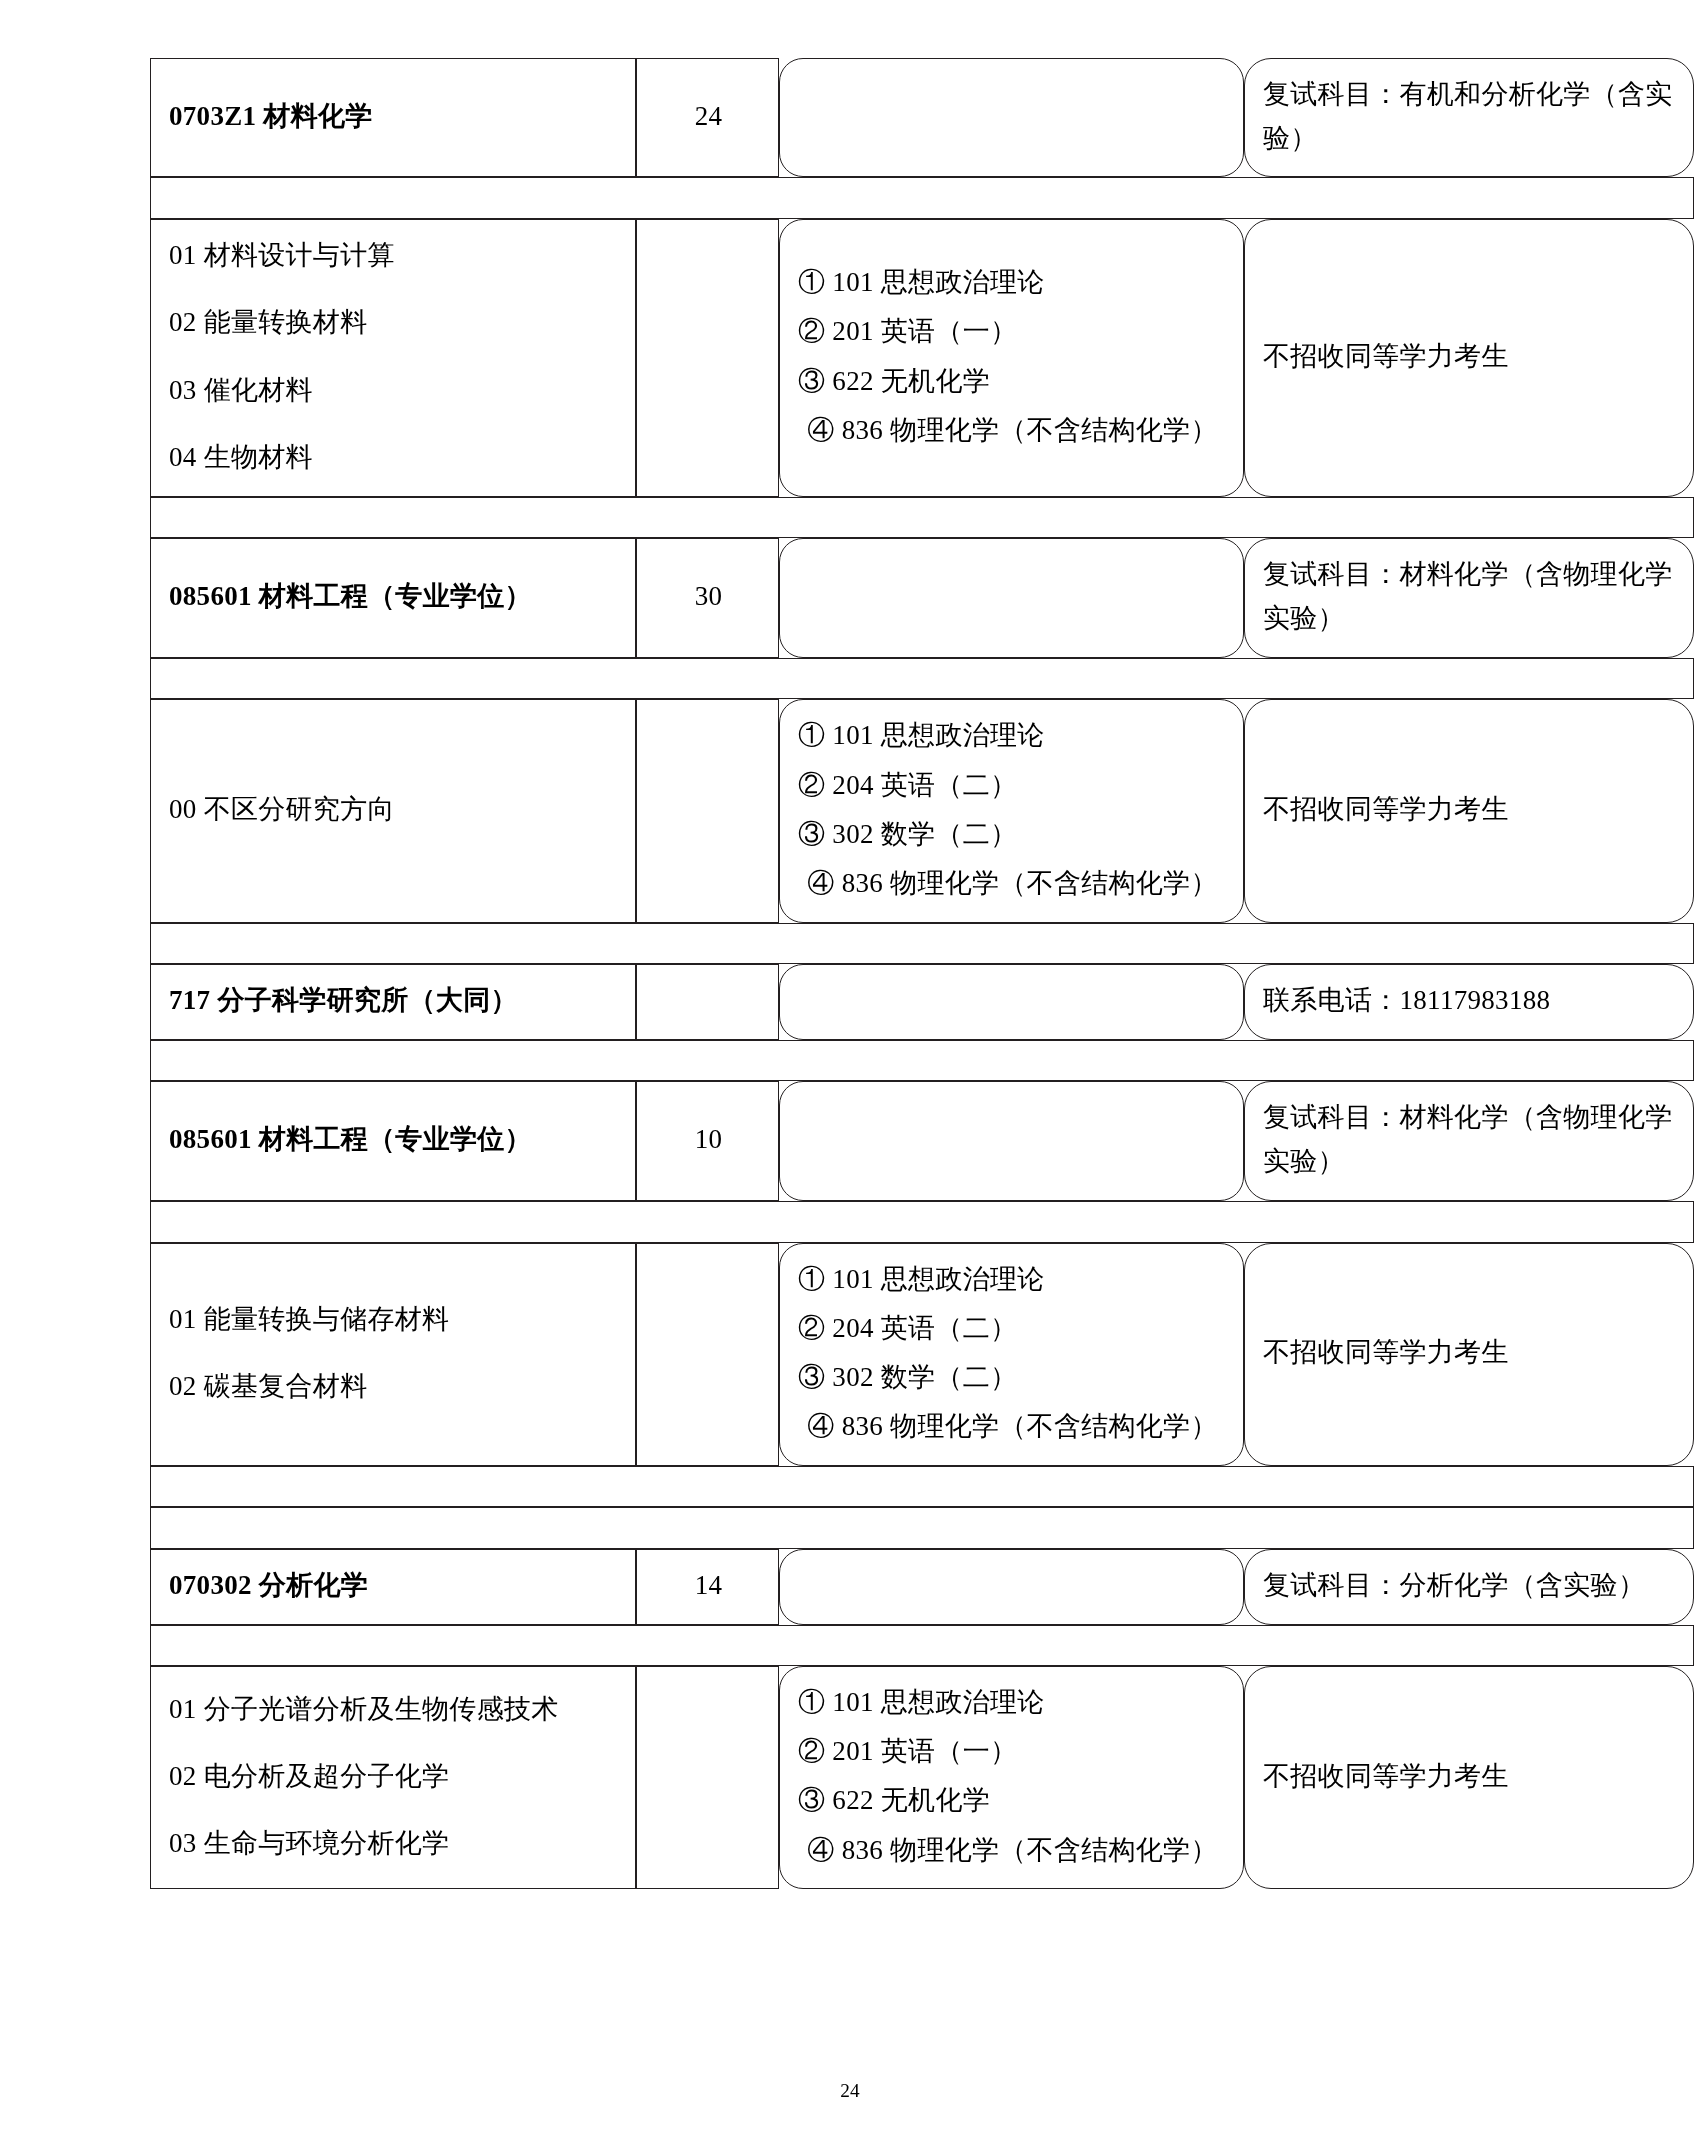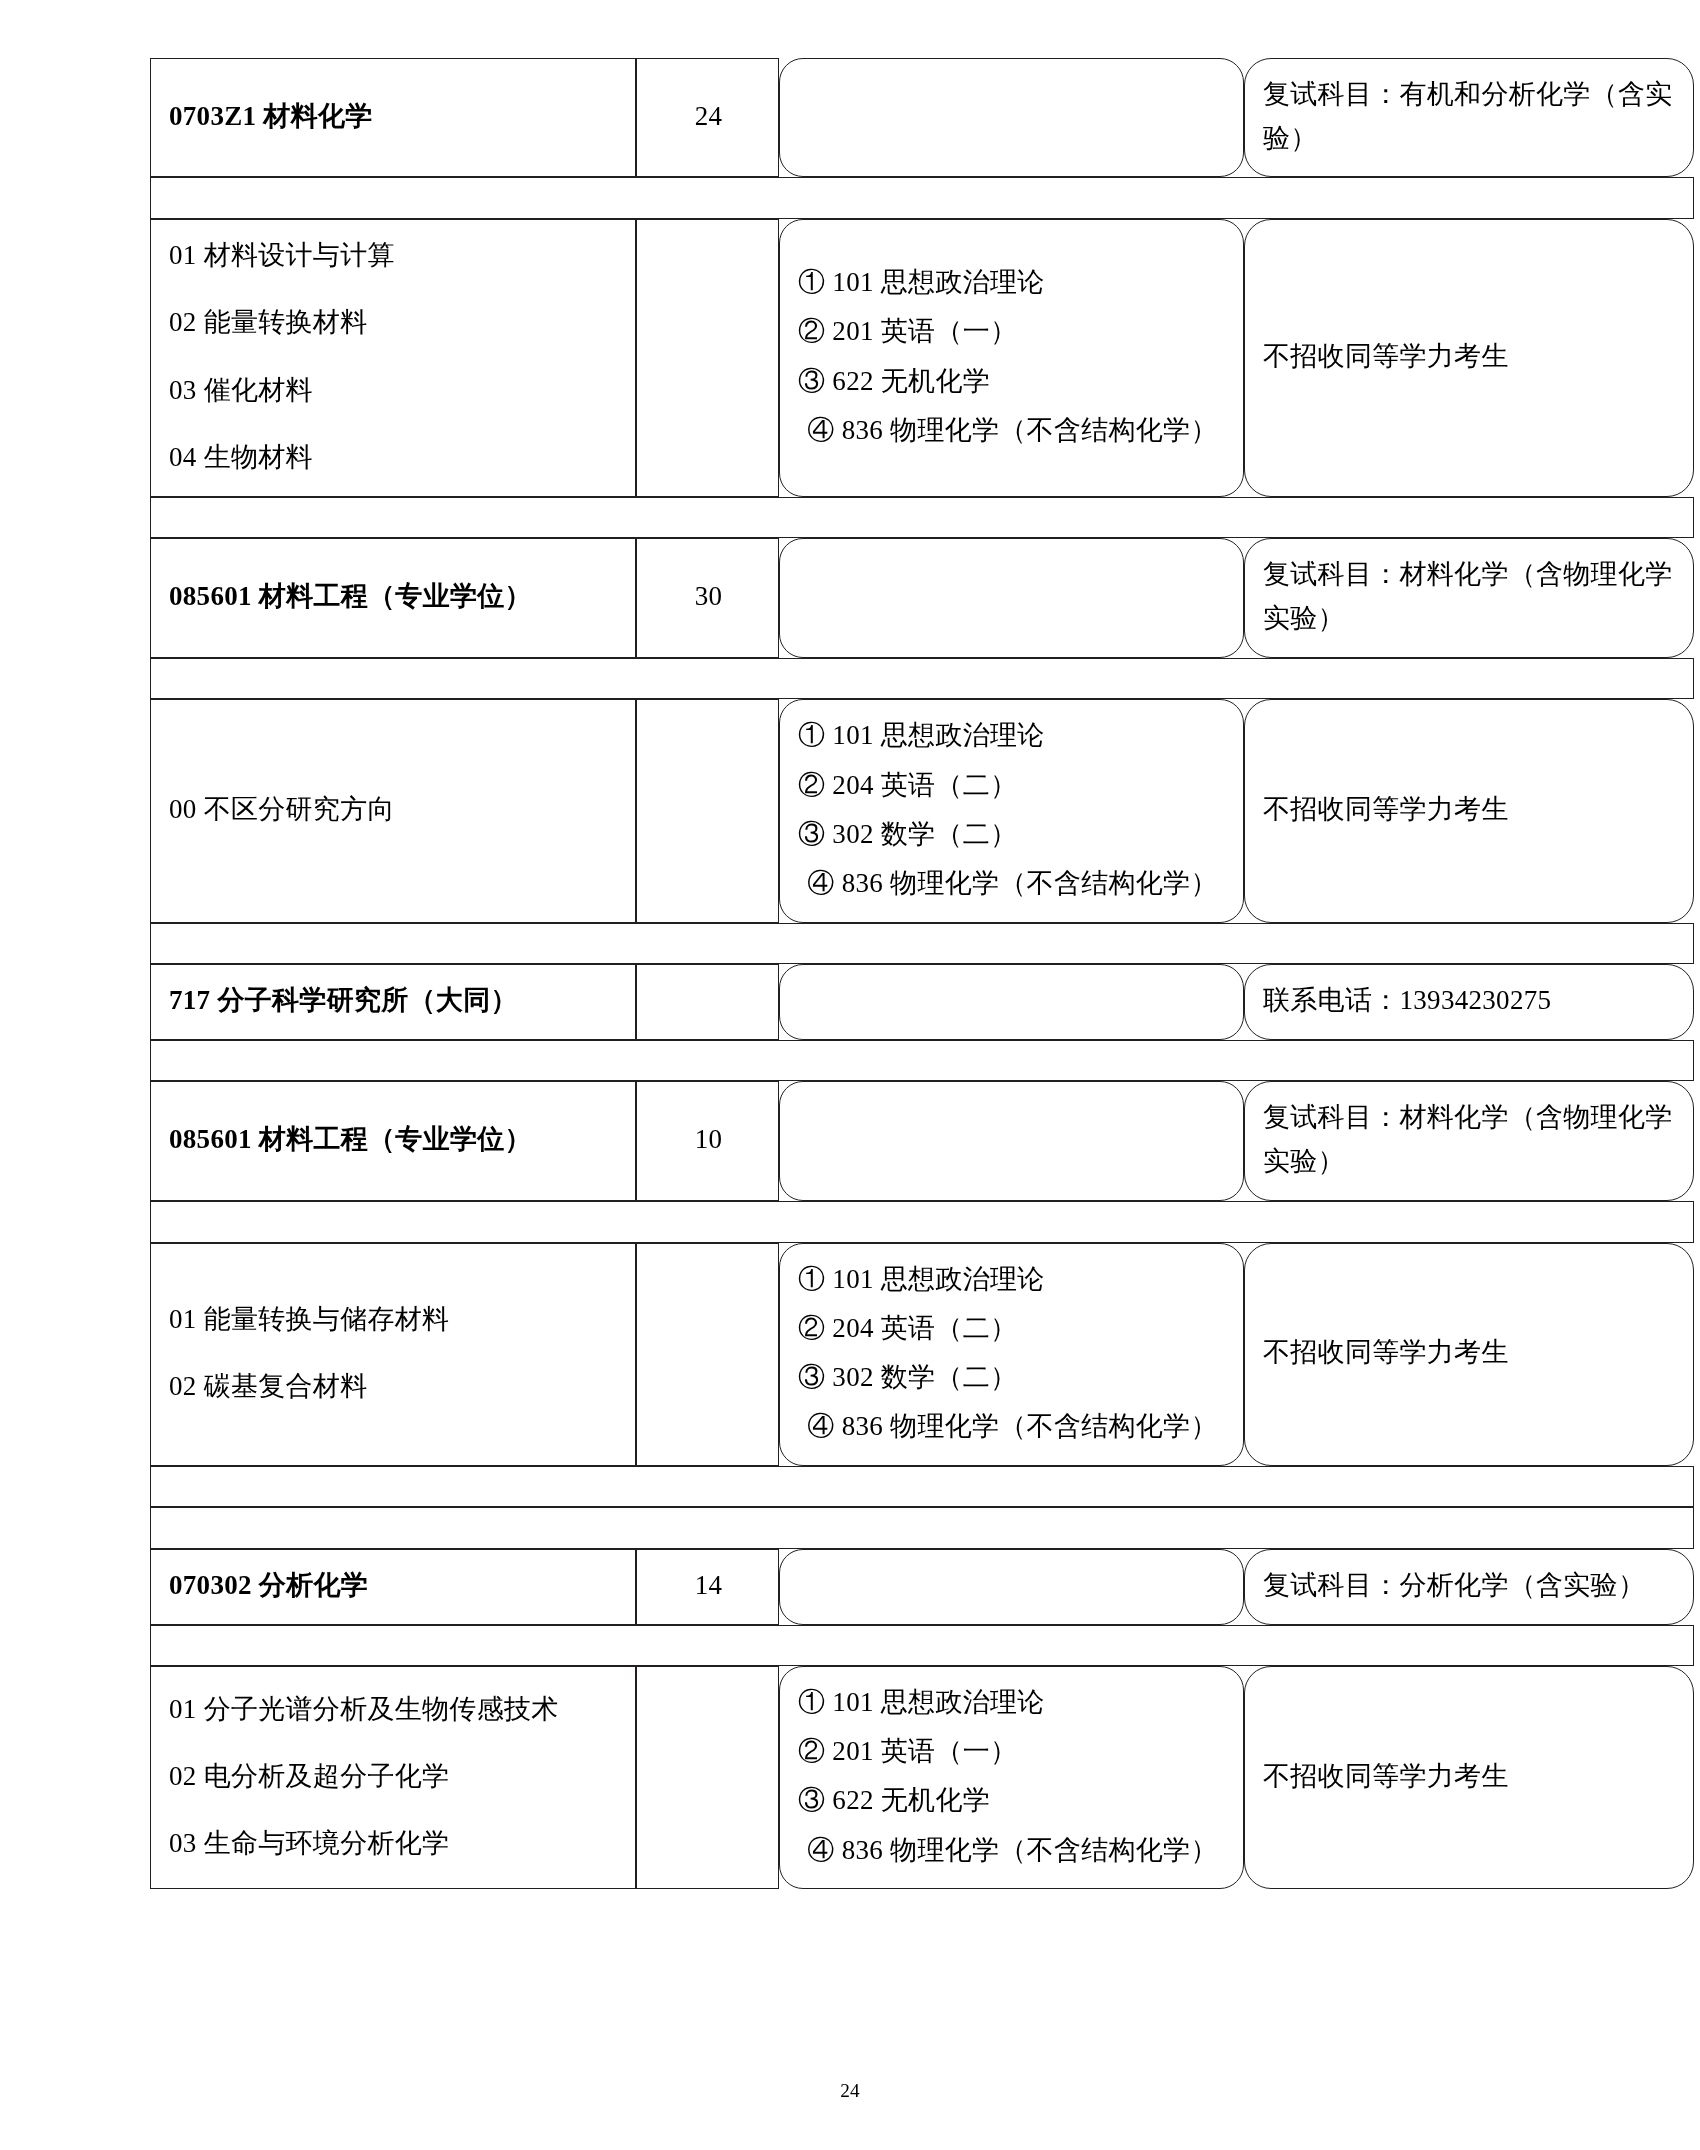--- a/index.html
+++ b/index.html
@@ -156,21 +156,21 @@
         </tr>
         <tr>
           <td class="col-major">
             <div class="bold">717 分子科学研究所（大同）</div>
           </td>
           <td class="col-count">
             <div></div>
           </td>
           <td class="col-subject"></td>
           <td class="col-note">
-            <div class="note-text">联系电话：13934230275</div>
+            <div class="note-text">联系电话：18117983188</div>
           </td>
         </tr>
         <tr class="gap-row">
           <td colspan="4"></td>
         </tr>
         <tr>
           <td class="col-major">
             <div class="bold">085601 材料工程（专业学位）</div>
           </td>
           <td class="col-count">

